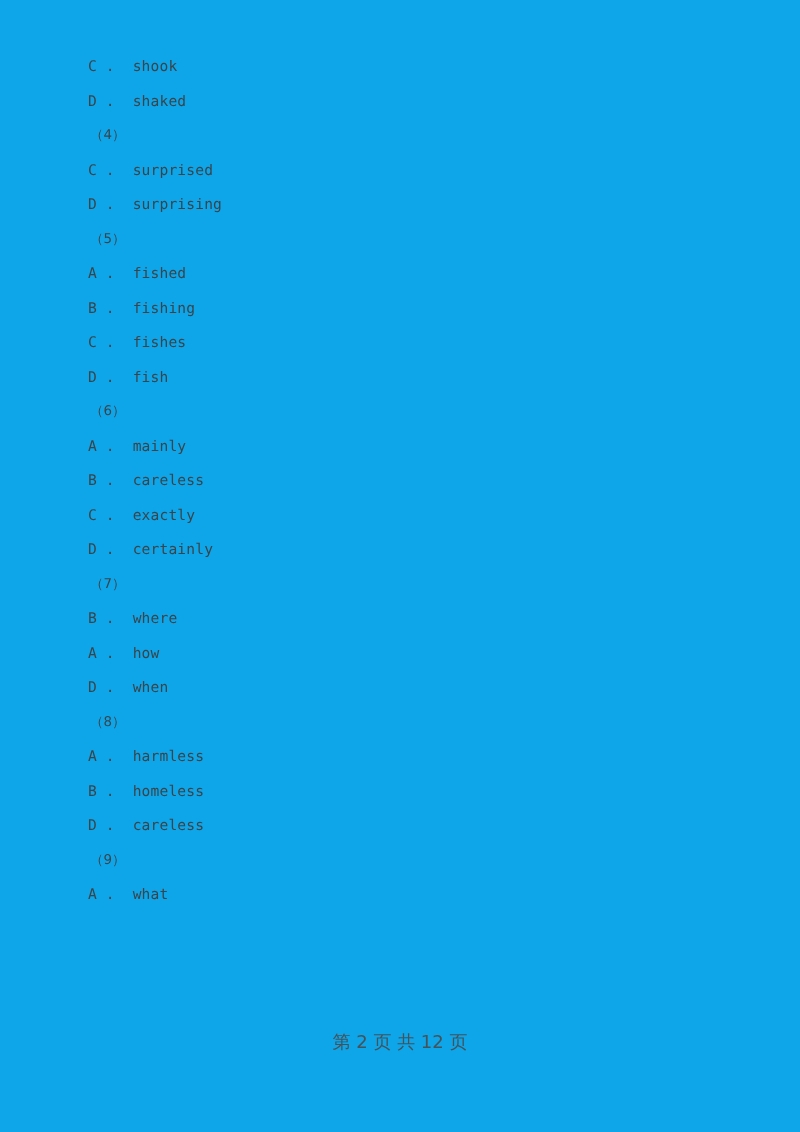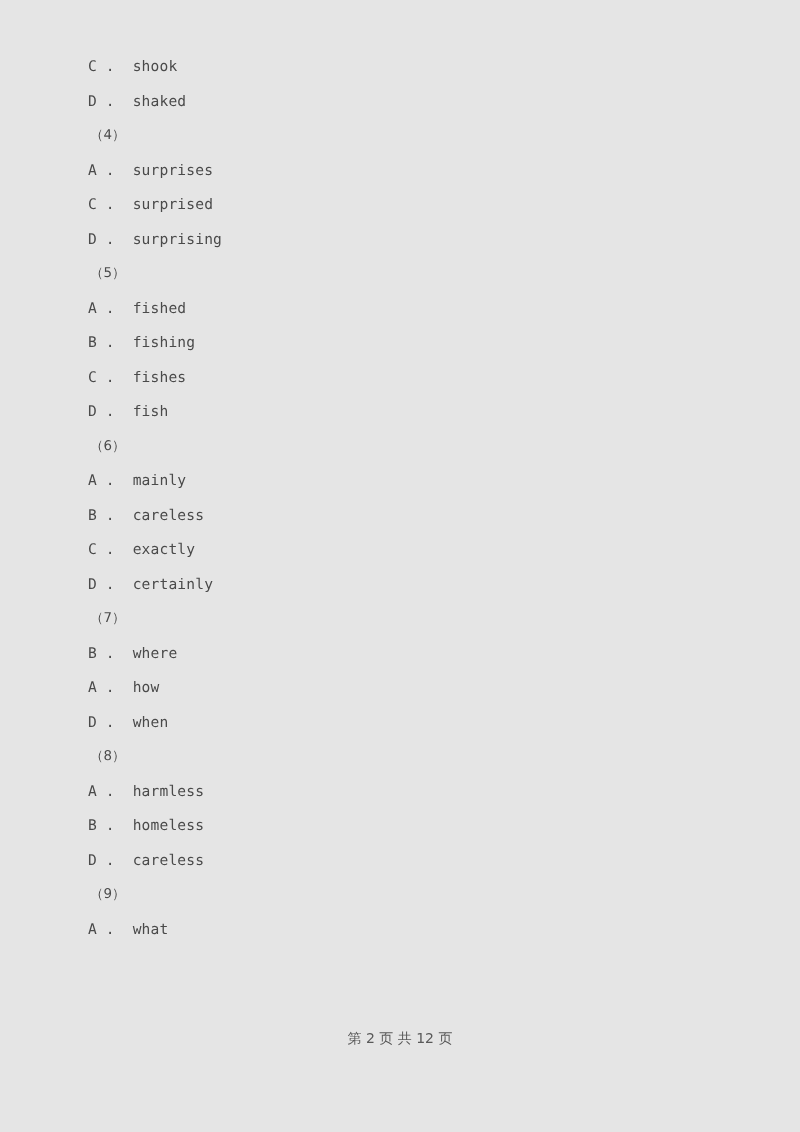--- a/index.html
+++ b/index.html
@@ -15,21 +15,21 @@
     font-family: "DejaVu Sans Mono", "Liberation Mono", monospace;
     -webkit-font-smoothing: antialiased;
   }
 
   #page {
     position: absolute;
     left: 0;
     top: 0;
     width: 800px;
     height: 1132px;
-    background: #e5e5e5;
+    background: #0ea5e9;
   }
 
   
   #content {
     position: absolute;
     left: 88px;
     top: 50px;
     width: 624px;
   }
 
@@ -59,36 +59,35 @@
   }
 
   
   #footer {
     position: absolute;
     left: 0;
     top: 1030px;
     width: 800px;
     text-align: center;
     font-family: "DejaVu Sans", "Liberation Sans", sans-serif;
-    font-size: 14px;
+    font-size: 18px;
     color: #4a4a4a;
     white-space: pre;
     opacity: 0.9;
   }
 </style>
 </head>
 <body>
 
 <div id="page">
 
   <div id="content">
       <div class="line opt">C .  shook</div>
       <div class="line opt">D .  shaked</div>
       <div class="line qnum">（4）</div>
-      <div class="line opt">A .  surprises</div>
       <div class="line opt">C .  surprised</div>
       <div class="line opt">D .  surprising</div>
       <div class="line qnum">（5）</div>
       <div class="line opt">A .  fished</div>
       <div class="line opt">B .  fishing</div>
       <div class="line opt">C .  fishes</div>
       <div class="line opt">D .  fish</div>
       <div class="line qnum">（6）</div>
       <div class="line opt">A .  mainly</div>
       <div class="line opt">B .  careless</div>

